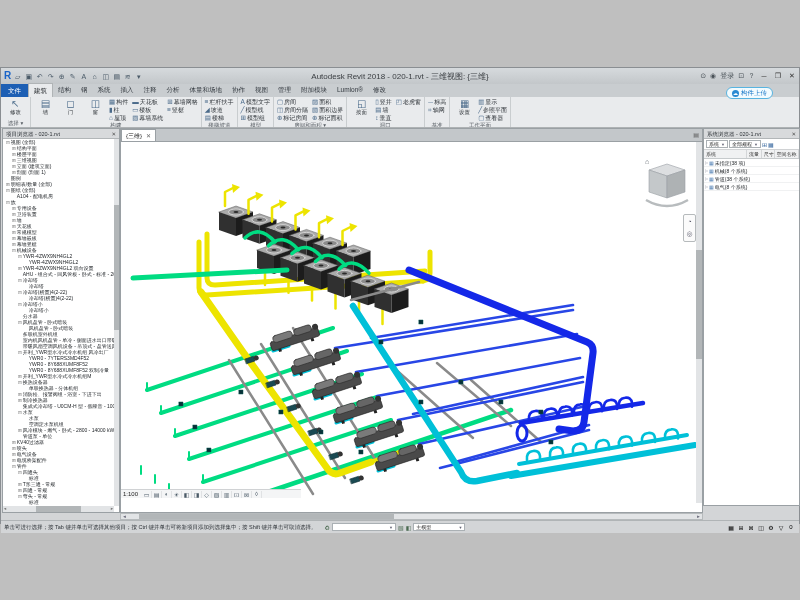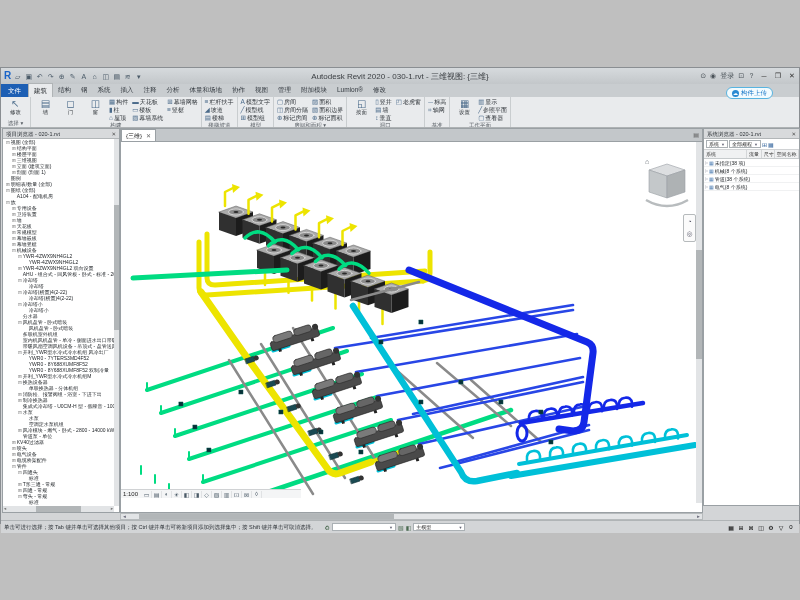--- a/index.html
+++ b/index.html
@@ -99,21 +99,21 @@
         <span class="qi">↷</span>
         <span class="qi">⊕</span>
         <span class="qi">✎</span>
         <span class="qi">A</span>
         <span class="qi">⌂</span>
         <span class="qi">◫</span>
         <span class="qi">▤</span>
         <span class="qi">≋</span>
         <span class="qi">▾</span>
       </div>
-    <div class="wtitle">Autodesk Revit 2020 - 030-1.rvt - 三维视图: {三维}</div>
+    <div class="wtitle">Autodesk Revit 2018 - 020-1.rvt - 三维视图: {三维}</div>
     <div class="ic-right">
       <span>⊙</span>
       <span>◉</span>
       <span>登录</span>
       <span>⊡</span>
       <span>？</span>
       <span class="winbtn">─</span>
       <span class="winbtn">❐</span>
       <span class="winbtn">✕</span>
     </div>

